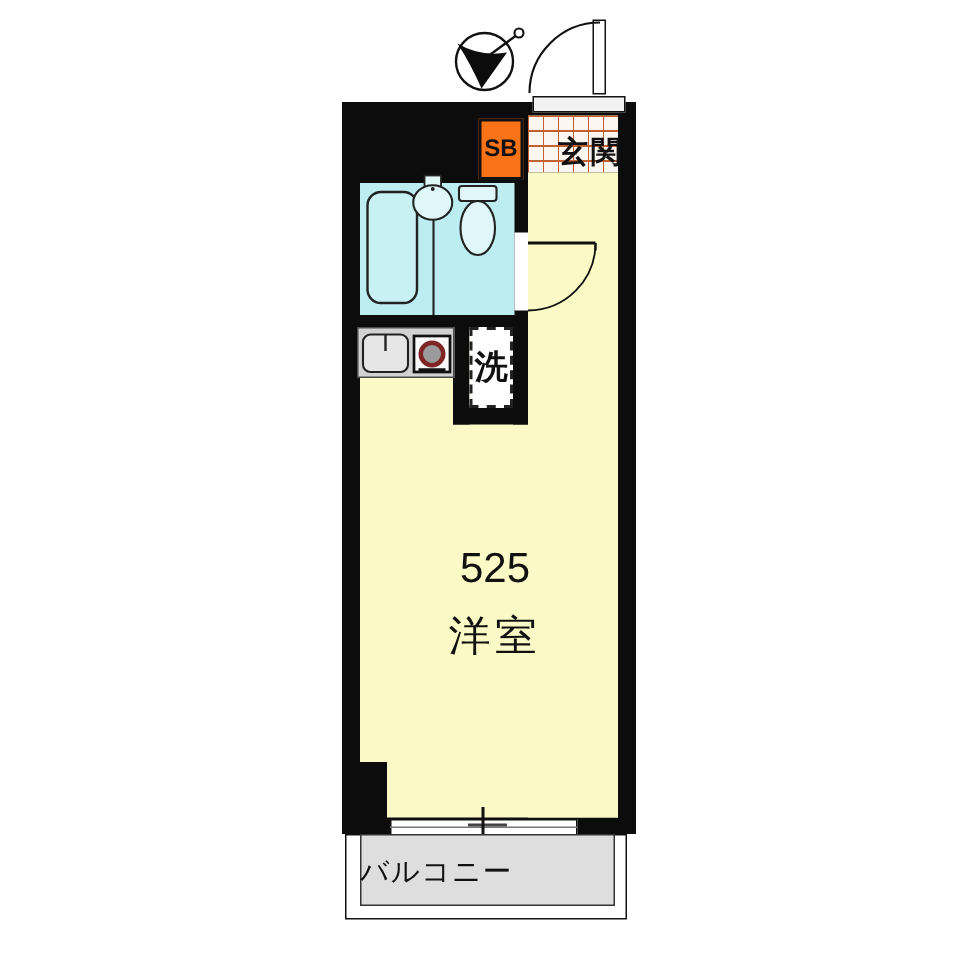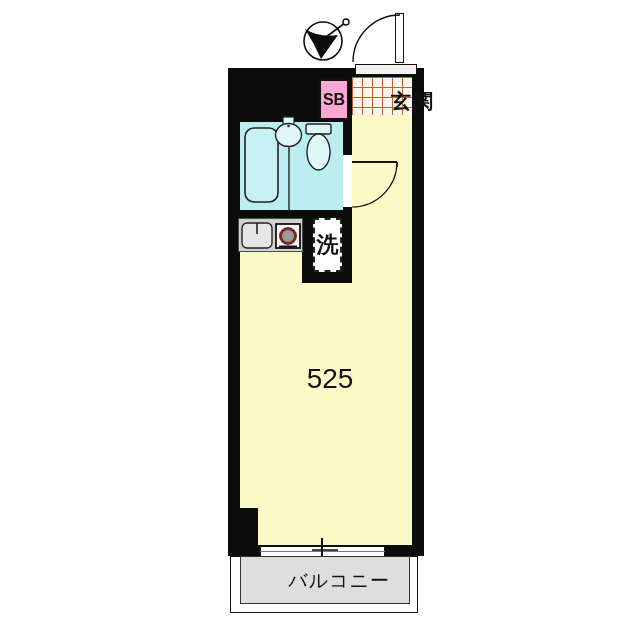--- a/index.html
+++ b/index.html
@@ -18,39 +18,39 @@
   .room-floor{left:240px;top:218px;width:172px;height:327px;background:#FBFAC6;}
   .bath-floor{left:240px;top:122px;width:103px;height:88px;background:#BCEDF1;}
   .w1{left:302px;top:218px;width:11px;height:65px;}
   .w2{left:342px;top:218px;width:10px;height:65px;}
   .w3{left:302px;top:272px;width:50px;height:11px;}
   .pillar{left:228px;top:508px;width:30px;height:45px;}
   .door-gap{left:343px;top:155px;width:9px;height:52px;background:#fff;}
   
   .sill{left:355px;top:64px;width:62px;height:11px;background:#F2F2F2;border:1.5px solid #111;box-sizing:border-box;}
   .entry-leaf{left:395px;top:13px;width:9px;height:50px;background:#fff;border:1.5px solid #111;box-sizing:border-box;}
-  .sb-box{left:319px;top:79px;width:30px;height:41px;background:#f9a8d4;border:2px solid #111;
+  .sb-box{left:319px;top:79px;width:30px;height:41px;background:#f97316;border:2px solid #111;
           box-sizing:border-box;display:flex;align-items:center;justify-content:center;
           font-size:16px;font-weight:bold;color:#111;}
-  .genkan-label{left:371px;top:88px;width:84px;text-align:center;font-size:20px;font-weight:bold;
+  .genkan-label{left:352px;top:88px;width:84px;text-align:center;font-size:20px;font-weight:bold;
                 color:#111;letter-spacing:2px;}
   
   .kitchen{left:238px;top:218px;width:65px;height:34px;background:#D2D2D2;border:1px solid #4a4a4a;box-sizing:border-box;}
   
   .laundry{left:313px;top:218px;width:29px;height:54px;background:#fff;border:2px dashed #222;
            box-sizing:border-box;display:flex;align-items:center;justify-content:center;
            font-size:22px;font-weight:bold;color:#111;}
   
   .window{left:260px;top:546px;width:125px;height:11px;background:#fff;border:1px solid #111;box-sizing:border-box;}
   .window-mid{left:260px;top:551px;width:125px;height:1px;background:#777;}
   .window-tick-v{left:321px;top:538px;width:2px;height:26px;background:#111;}
   .window-tick-h{left:312px;top:549px;width:26px;height:2px;background:#444;}
   .balcony-outer{left:230px;top:556px;width:188px;height:57px;background:#fff;border:1.5px solid #111;box-sizing:border-box;}
   .balcony-inner{left:240px;top:556px;width:170px;height:48px;background:#DEDEDE;border:1.5px solid #333;box-sizing:border-box;}
-  .balcony-label{left:240px;top:568px;width:150px;text-align:right;font-size:19px;color:#111;letter-spacing:1px;}
+  .balcony-label{left:240px;top:568px;width:150px;text-align:left;font-size:19px;color:#111;letter-spacing:1px;}
   
   .room-number{left:250px;top:363px;width:160px;text-align:center;font-size:28px;color:#111;}
   .room-name{left:250px;top:405px;width:160px;text-align:center;font-size:28px;color:#111;letter-spacing:3px;}
   svg{position:absolute;overflow:visible;}
 </style>
 </head>
 <body>
 
 <div id="canvas">
 
@@ -108,20 +108,21 @@
   </svg>
 
   <svg style="left:300px;top:16px;" width="56" height="52" viewBox="0 0 56 52">
     <circle cx="23" cy="25" r="19" fill="#fff" stroke="#111" stroke-width="1.6"></circle>
     <line x1="26" y1="21" x2="45" y2="7" stroke="#111" stroke-width="1.6"></line>
     <circle cx="46" cy="6" r="3" fill="#fff" stroke="#111" stroke-width="1.4"></circle>
     <path d="M 5 13 Q 20 22 38 19 L 21 43 Q 14 27 5 13 Z" fill="#0c0c0c"></path>
   </svg>
 
   <div class="abs room-number">525</div>
+  <div class="abs room-name">洋室</div>
 
   <div class="abs window"></div>
   <div class="abs window-mid"></div>
   <div class="abs window-tick-h"></div>
   <div class="abs window-tick-v"></div>
   <div class="abs balcony-outer"></div>
   <div class="abs balcony-inner"></div>
   <div class="abs balcony-label">バルコニー</div>
 
 </div>

